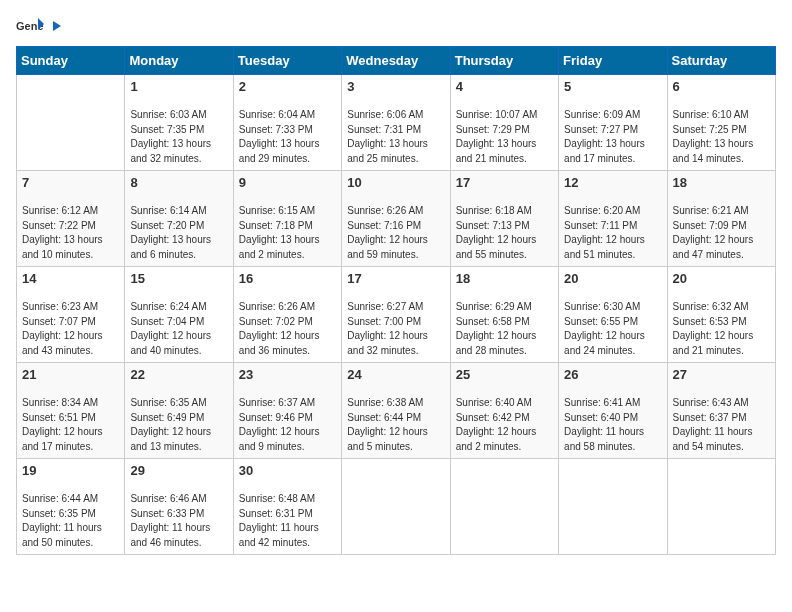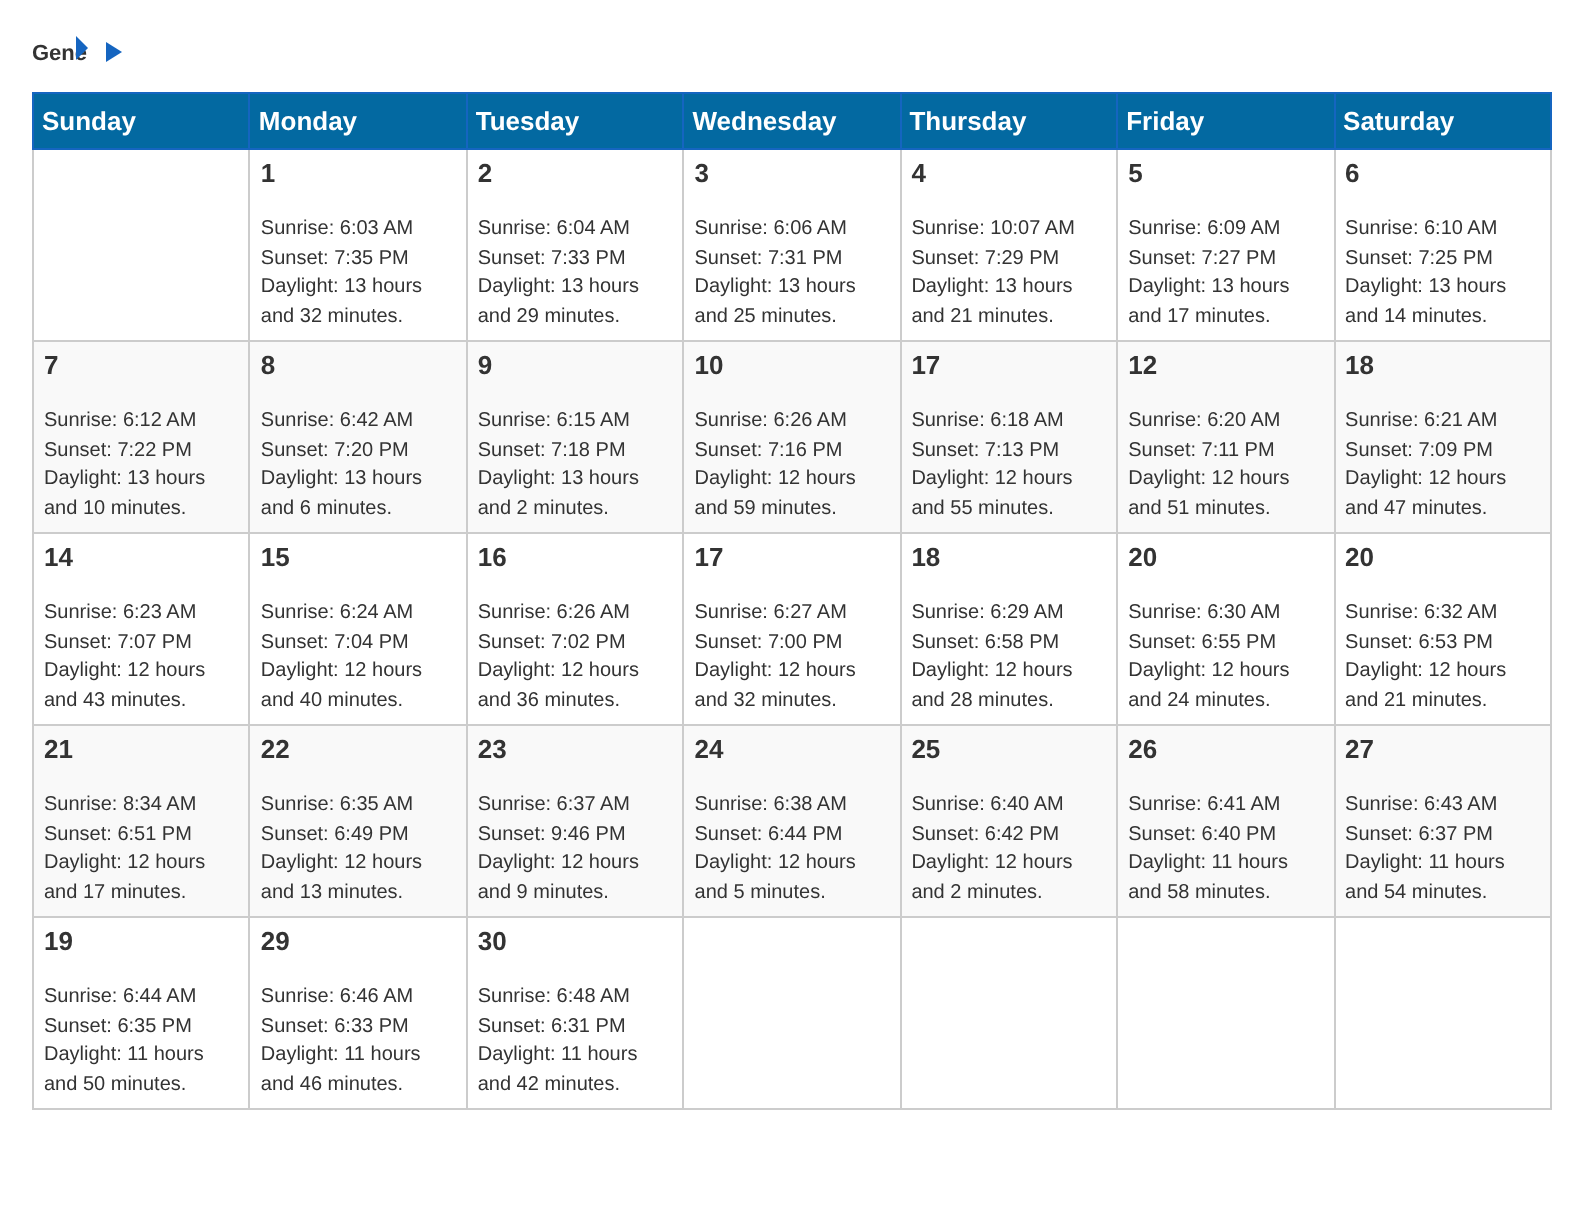--- a/index.html
+++ b/index.html
@@ -182,21 +182,21 @@
       <tr>
         <td>
           <span class="day-number">7</span>
           <div class="day-info">Sunrise: 6:12 AM
 Sunset: 7:22 PM
 Daylight: 13 hours
 and 10 minutes.</div>
         </td>
         <td>
           <span class="day-number">8</span>
-          <div class="day-info">Sunrise: 6:42 AM
+          <div class="day-info">Sunrise: 6:14 AM
 Sunset: 7:20 PM
 Daylight: 13 hours
 and 6 minutes.</div>
         </td>
         <td>
           <span class="day-number">9</span>
           <div class="day-info">Sunrise: 6:15 AM
 Sunset: 7:18 PM
 Daylight: 13 hours
 and 2 minutes.</div>

